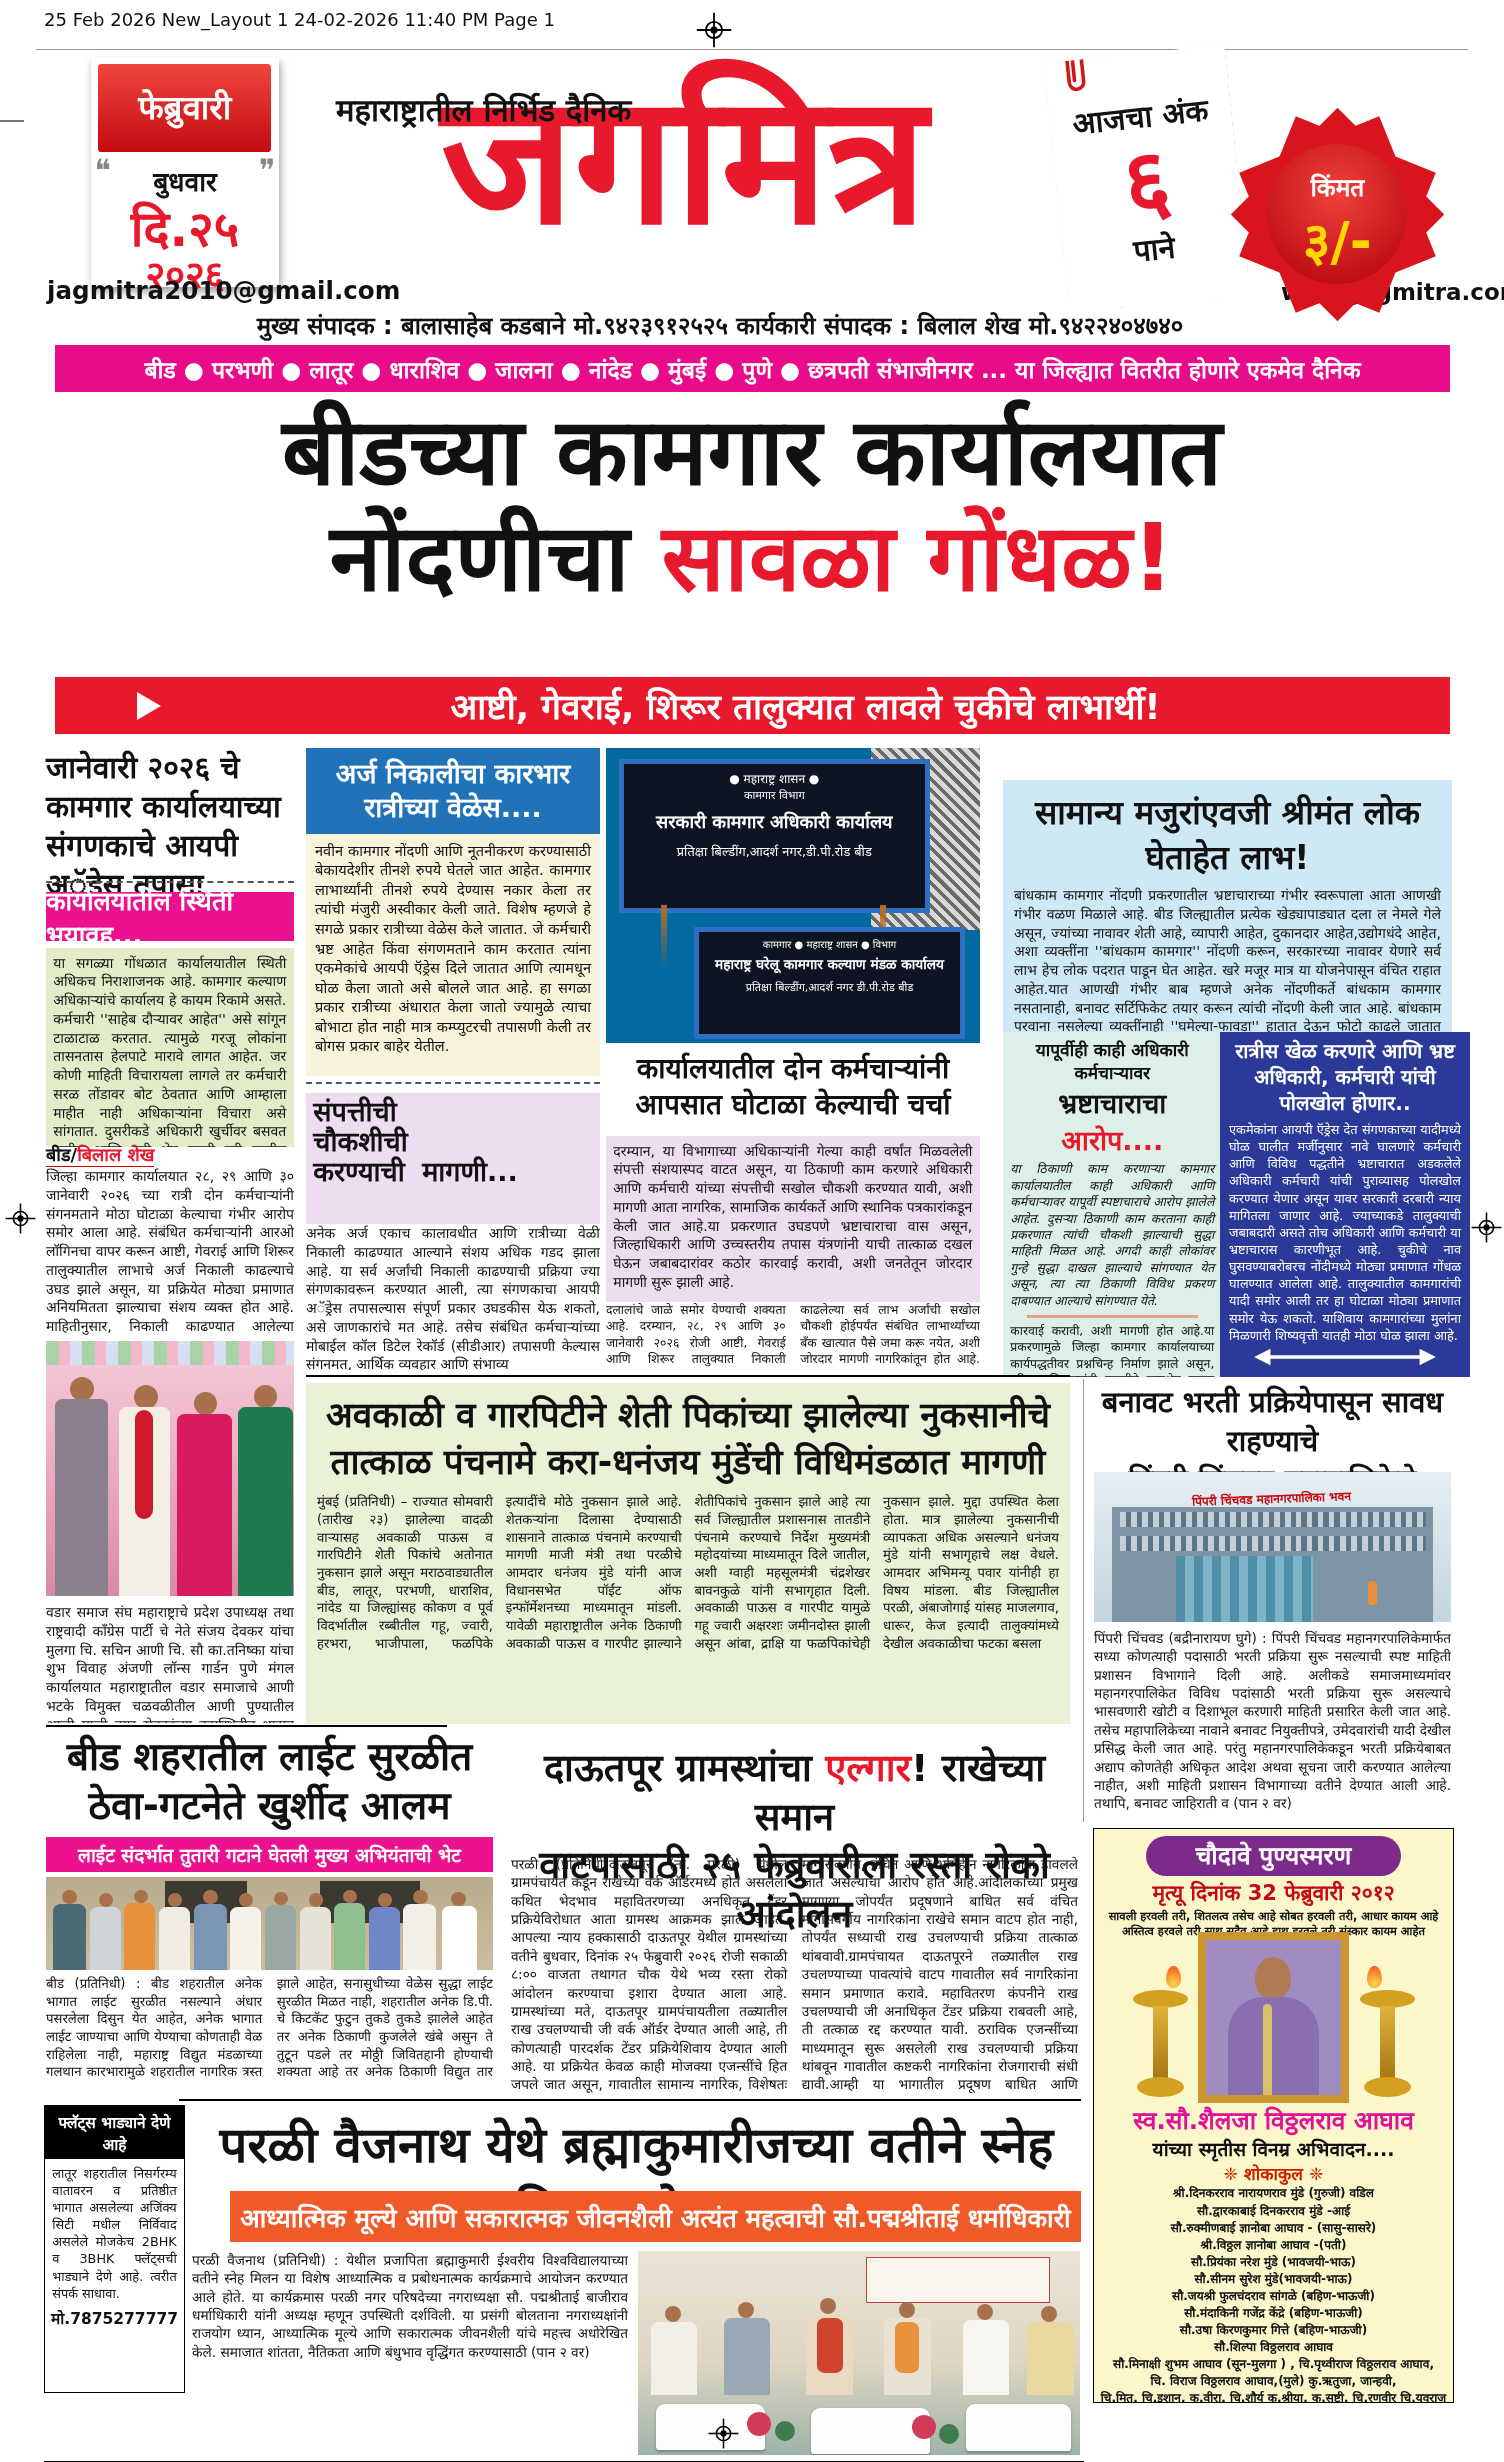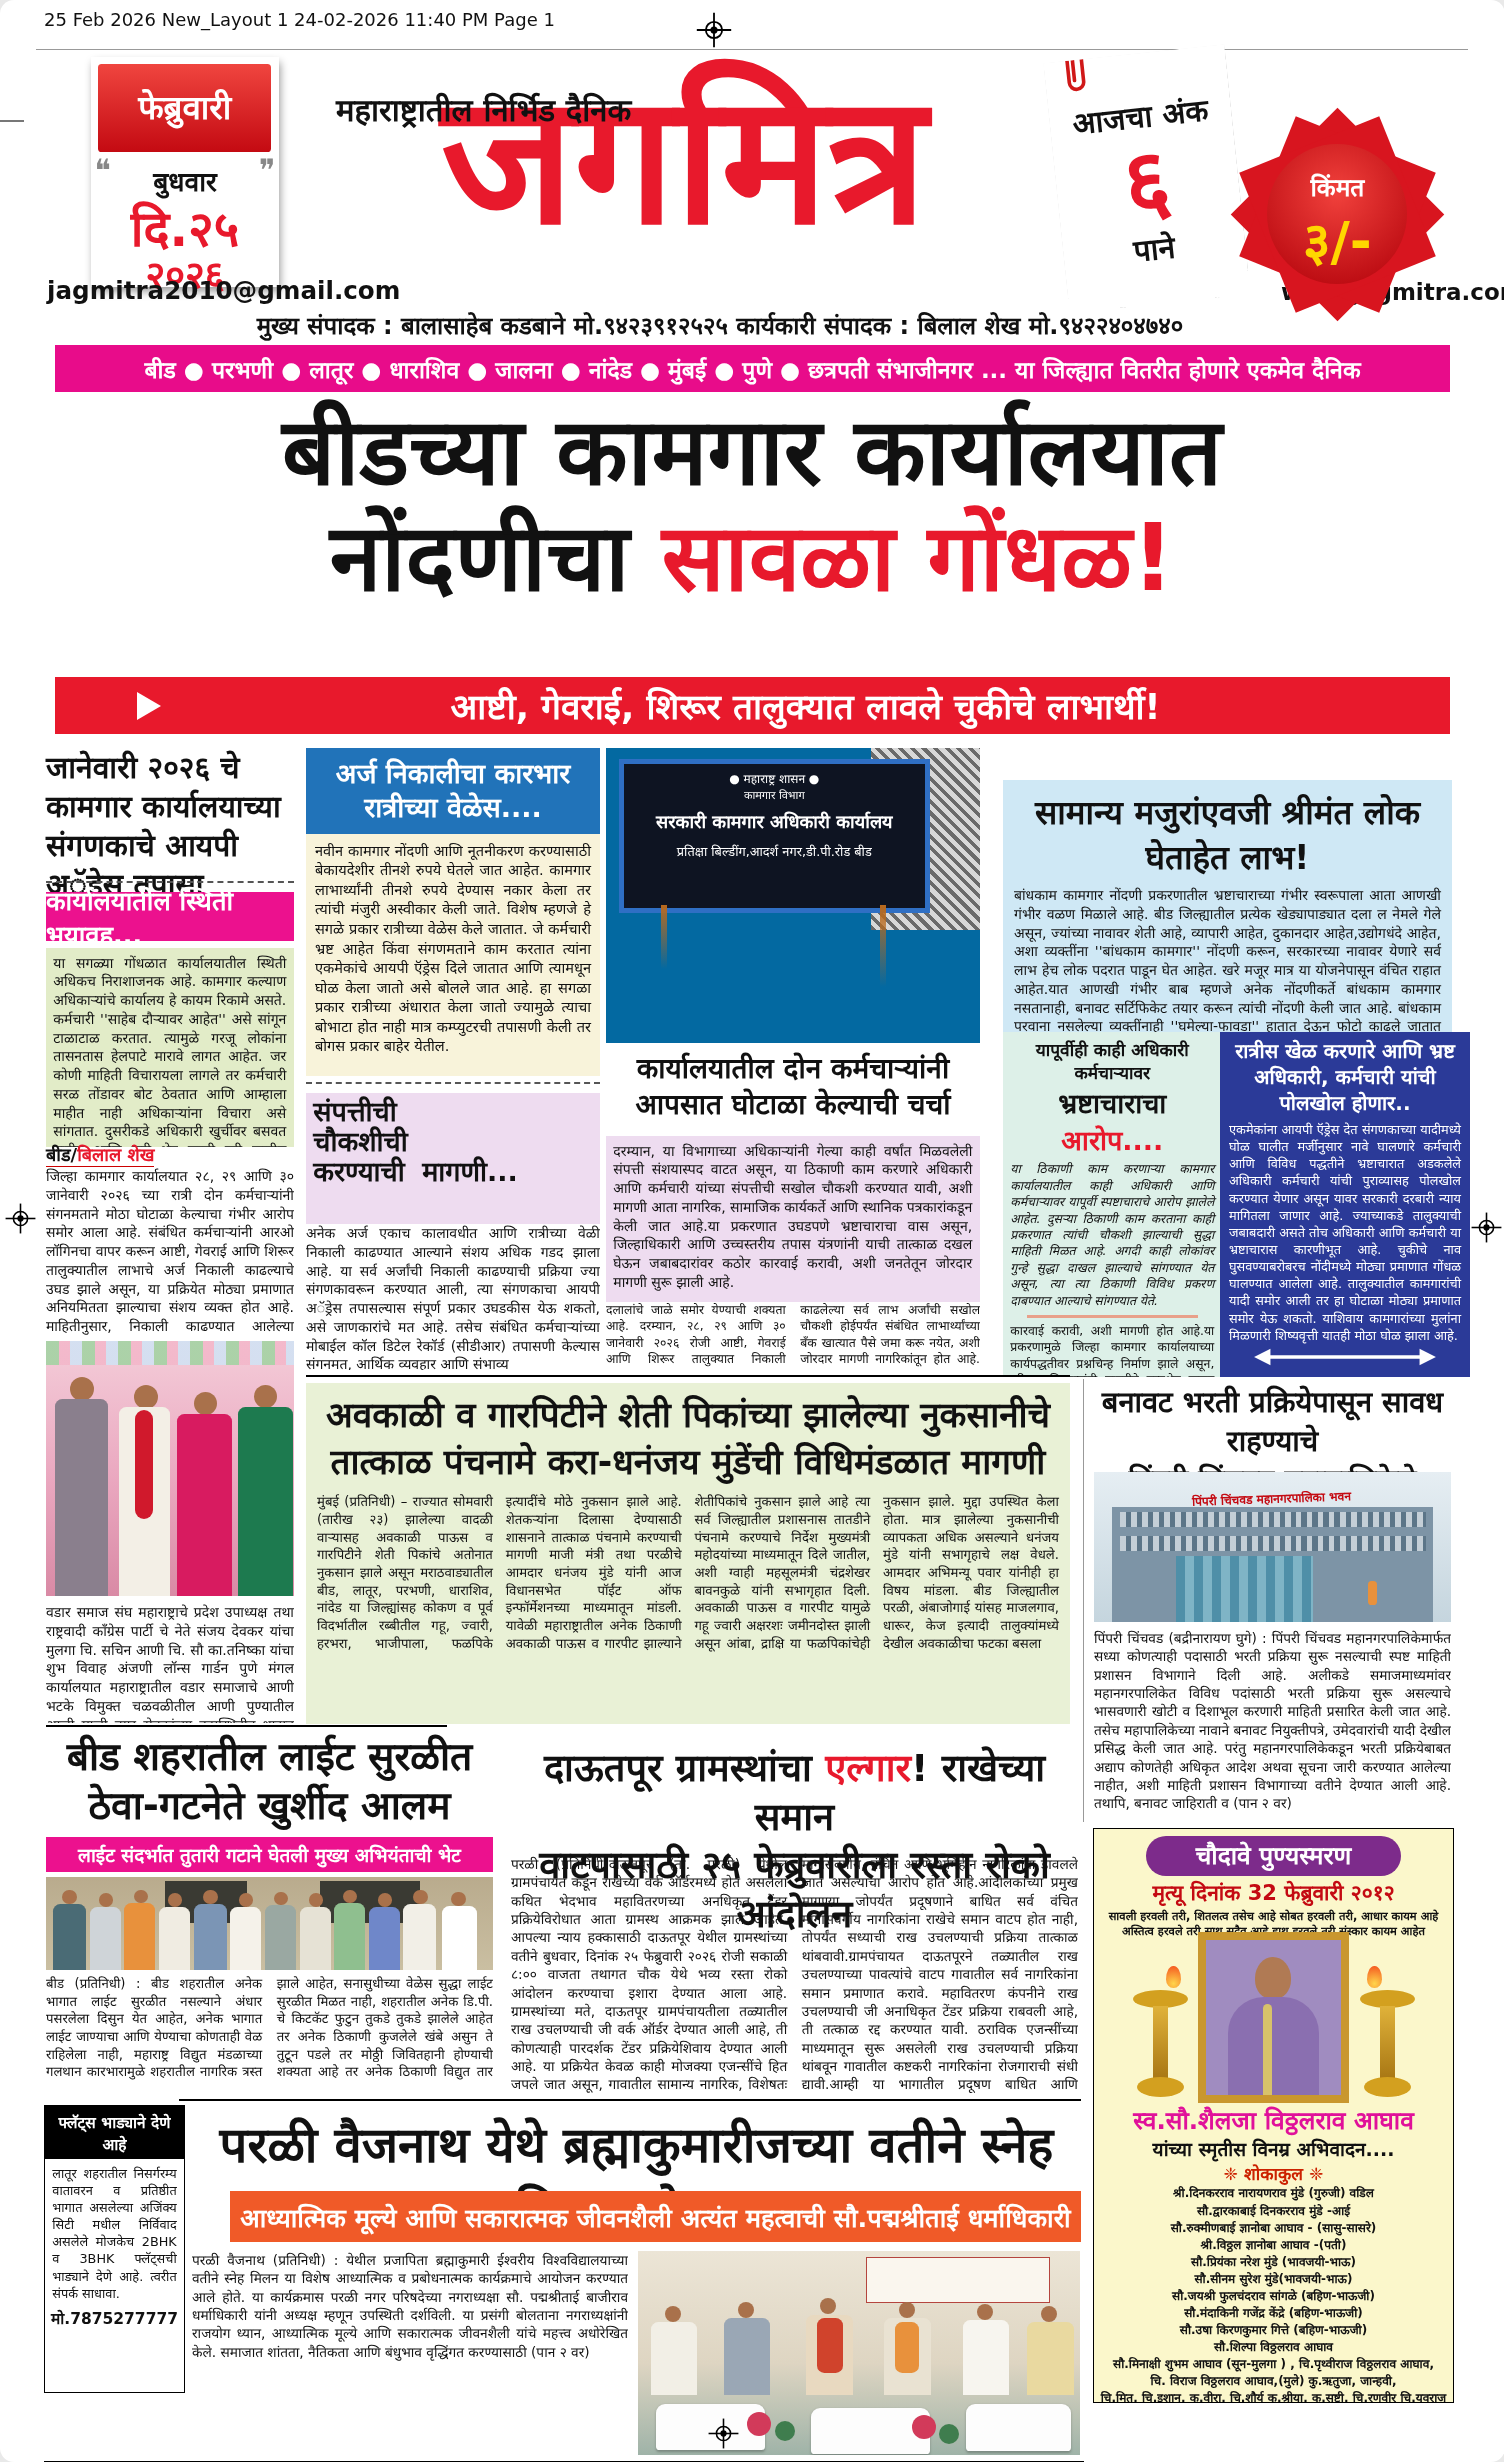--- a/index.html
+++ b/index.html
@@ -1,17 +1,17 @@
 <!DOCTYPE html>
 <html style="font-size:14.6px"><head>
 <meta charset="utf-8">
 <style>
   html,body{margin:0;padding:0;background:#e9e9e9;}
   #page{position:relative;width:1505px;height:2462px;background:#ffffff;overflow:hidden;
-        font-family:"DejaVu Sans","Liberation Sans",sans-serif;color:#111;border-radius:14px;}
+        font-family:"DejaVu Sans","Liberation Sans",sans-serif;color:#111;}
   .abs{position:absolute;}
   .b{font-weight:bold;}
   .c{text-align:center;}
   .j{text-align:justify;}
   .oh{overflow:hidden;}
   .red{color:#e8192c;}
   .white{color:#fff;}
   .hr{background:#000;height:2.7px;}
   .vline{background:#999;width:0.9px;}
   .dash{border-top:2.7px dashed #555;}
@@ -167,20 +167,25 @@
   <div class="abs ph signwall" style="left:606px;top:748px;width:374px;height:295px;">
     <div class="signhatch" style="right:0;top:0;width:109px;height:182px;"></div>
     <div class="board" style="left:12.8px;top:11px;width:301px;height:144px;">
       <div style="font-size:12px;padding-top:5.5px;">● महाराष्ट्र शासन ●</div>
       <div style="font-size:11px;">कामगार विभाग</div>
       <div class="b" style="font-size:18px;padding-top:7.3px;">सरकारी कामगार अधिकारी कार्यालय</div>
       <div style="font-size:12.8px;padding-top:9px;">प्रतिक्षा बिल्डींग,आदर्श नगर,डी.पी.रोड बीड</div>
     </div>
     <div class="rust" style="left:55px;top:157px;height:64px;"></div>
     <div class="rust" style="left:274px;top:157px;height:82px;"></div>
+    <div class="board" style="left:88px;top:179px;width:261px;height:102px;">
+      <div style="font-size:10px;padding-top:4.6px;">कामगार ● महाराष्ट्र शासन ● विभाग</div>
+      <div class="b" style="font-size:13.7px;padding-top:3.6px;">महाराष्ट्र घरेलू कामगार कल्याण मंडळ कार्यालय</div>
+      <div style="font-size:11px;padding-top:5.5px;">प्रतिक्षा बिल्डींग,आदर्श नगर डी.पी.रोड बीड</div>
+    </div>
   </div>
   <div class="abs c b oh" style="left:606px;top:1051px;width:374px;height:80px;font-size:28px;line-height:1.3;">कार्यालयातील दोन कर्मचाऱ्यांनी आपसात घोटाळा केल्याची चर्चा</div>
   <div class="abs lavbg j body-txt oh" style="left:606px;top:1136px;width:359px;height:155px;padding:5.5px 7.3px;font-size:14px;">दरम्यान, या विभागाच्या अधिकाऱ्यांनी गेल्या काही वर्षांत मिळवलेली संपत्ती संशयास्पद वाटत असून, या ठिकाणी काम करणारे अधिकारी आणि कर्मचारी यांच्या संपत्तीची सखोल चौकशी करण्यात यावी, अशी मागणी आता नागरिक, सामाजिक कार्यकर्ते आणि स्थानिक पत्रकारांकडून केली जात आहे.या प्रकरणात उघडपणे भ्रष्टाचाराचा वास असून, जिल्हाधिकारी आणि उच्चस्तरीय तपास यंत्रणांनी याची तात्काळ दखल घेऊन जबाबदारांवर कठोर कारवाई करावी, अशी जनतेतून जोरदार मागणी सुरू झाली आहे.</div>
   <div class="abs j body-txt oh cols2" style="left:606px;top:1302px;width:374px;height:67px;font-size:12.3px;">दलालांचे जाळे समोर येण्याची शक्यता आहे. दरम्यान, २८, २९ आणि ३० जानेवारी २०२६ रोजी आष्टी, गेवराई आणि शिरूर तालुक्यात निकाली काढलेल्या सर्व लाभ अर्जांची सखोल चौकशी होईपर्यंत संबंधित लाभार्थ्यांच्या बँक खात्यात पैसे जमा करू नयेत, अशी जोरदार मागणी नागरिकांतून होत आहे. तसेच जर काही लाभार्थ्यांच्या खात्यात रक्कम जमा करण्यात आली असेल, तर त्या व्यवहारांचीही तात्काळ चौकशी करून दोषींवर कठोर</div>
 
   <div class="abs ltbluebg oh" style="left:1003px;top:780px;width:449px;height:274px;padding:0;">
     <div class="c b" style="font-size:33px;padding:9px 5.5px 3.6px 5.5px;">सामान्य मजुरांएवजी श्रीमंत लोक घेताहेत लाभ!</div>
     <div class="j body-txt" style="padding:3.6px 11px;font-size:14px;">बांधकाम कामगार नोंदणी प्रकरणातील भ्रष्टाचाराच्या गंभीर स्वरूपाला आता आणखी गंभीर वळण मिळाले आहे. बीड जिल्ह्यातील प्रत्येक खेड्यापाड्यात दला ल नेमले गेले असून, ज्यांच्या नावावर शेती आहे, व्यापारी आहेत, दुकानदार आहेत,उद्योगधंदे आहेत, अशा व्यक्तींना ''बांधकाम कामगार'' नोंदणी करून, सरकारच्या नावावर येणारे सर्व लाभ हेच लोक पदरात पाडून घेत आहेत. खरे मजूर मात्र या योजनेपासून वंचित राहात आहेत.यात आणखी गंभीर बाब म्हणजे अनेक नोंदणीकर्ते बांधकाम कामगार नसतानाही, बनावट सर्टिफिकेट तयार करून त्यांची नोंदणी केली जात आहे. बांधकाम परवाना नसलेल्या व्यक्तींनाही ''घमेल्या-फावडा'' हातात देऊन फोटो काढले जातात आणि त्यांना कामगार दाखवले जाते. पैसे दिले तर फॉर्म मंजूर होतो, नाही दिले तर तो नामंजूर केला जातो – अशी सर्रास प्रथा राबवली जात आहे. याव्यतिरिक्त, लाभार्थ्याच्या खात्यावर निधी जमा झाल्यानंतरही दलाल त्या पैशांपैकी निम्मी रक्कम परत घेण्याचा तगादा लावतात. अशा प्रकारे संपूर्ण यंत्रणेवरच दलाल आणि भ्रष्ट कर्मचाऱ्यांनी वर्चस्व गाजवले असून, गरजू आणि खऱ्या लाभार्थ्यांना न्याय मिळण्याऐवजी लुटीला सामोरे जावे लागत आहे.</div>
   </div>
   <div class="abs mintbg oh" style="left:1003px;top:1032px;width:204px;height:334px;padding:5.5px 7.3px;">

